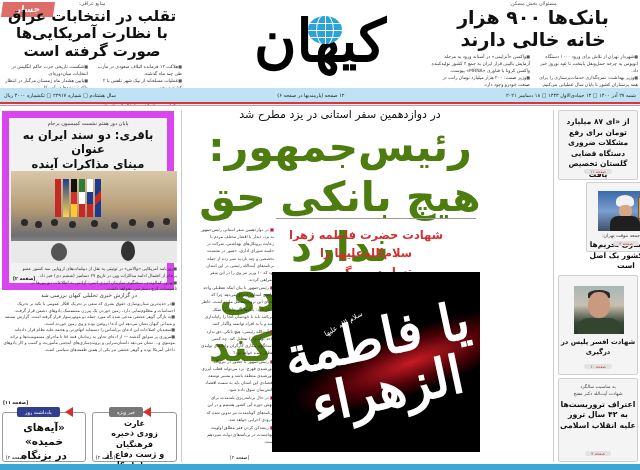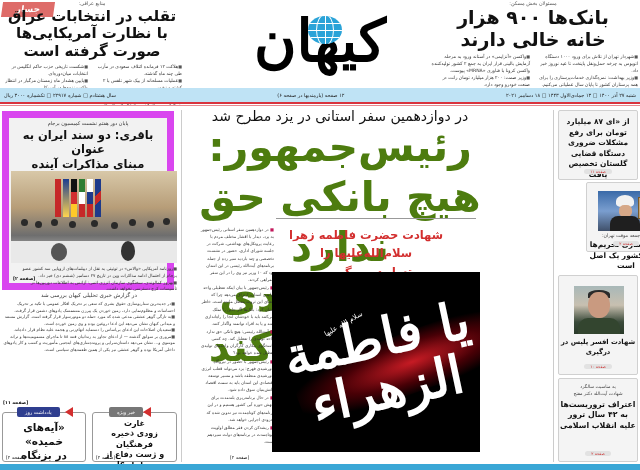--- a/index.html
+++ b/index.html
@@ -27,21 +27,21 @@
   .datebar { left: 0; top: 88px; width: 640px; height: 14px; background: #bfe3f5; font-size: 5px; color: #222; display: flex; justify-content: space-between; align-items: center; padding: 0 4px; }
   .redline { left: 0; top: 102px; width: 640px; height: 2px; background: #d9343f; }
   .redline2 { left: 0; top: 105px; width: 640px; height: 1px; background: #e88a90; }
   .left-top { left: 2px; top: 111px; width: 172px; height: 179px; background: #f2f2f2; border: 7px solid #d946ef; }
   .photo-meeting { position: absolute; left: 2px; top: 53px; width: 166px; height: 92px; overflow: hidden; background: linear-gradient(180deg,#d8c8a8 0%, #b79d78 40%, #6e6e6e 70%, #d9d9d9 100%); }
   .flag { position: absolute; top: 8px; width: 6px; height: 38px; }
   .head-dot { position: absolute; width: 7px; height: 7px; border-radius: 50%; background: #2a2a2a; }
   .table-white { position: absolute; left: 0; bottom: 0; width: 100%; height: 22px; background: #e9e9e9; }
 
   
-  .center-kicker { left: 200px; top: 108px; width: 280px; font-size: 14px; text-align: center; color: #111; }
+  .center-kicker { left: 200px; top: 108px; width: 280px; font-size: 11px; text-align: center; color: #111; }
   .main-head { left: 195px; top: 122px; width: 290px; text-align: center; font-weight: bold; font-size: 41px; line-height: 1.22; color: #4d7c0f; letter-spacing: -0.5px; }
   .red-msg { left: 252px; top: 226px; width: 228px; text-align: center; font-weight: bold; color: #d32f2f; font-size: 11.5px; line-height: 1.6; }
   .center-col-text { left: 200px; top: 226px; width: 74px; font-size: 4.2px; line-height: 1.7; color: #333; text-align: right; }
   .banner { left: 272px; top: 272px; width: 208px; height: 180px; background: #000; overflow: hidden; }
   .streak { position: absolute; left: 20px; top: 60px; width: 240px; height: 60px; background: radial-gradient(ellipse at center, rgba(220,30,40,.9) 0%, rgba(120,0,10,.6) 45%, rgba(0,0,0,0) 75%); transform: rotate(-20deg); }
   .callig { position: absolute; left: 10px; top: 40px; width: 200px; text-align: center; font-family: "DejaVu Serif", serif; font-size: 52px; color: #fff; line-height: 1; font-weight: bold; transform: rotate(-12deg); }
   .callig-small { position: absolute; left: 50px; top: 48px; font-size: 7px; color: #fff; transform: rotate(-30deg); }
   .rbox { background: #f4f4f4; border: 1px solid #d0d0d0; border-radius: 2px; }
   .rbox-title { font-weight: bold; text-align: center; color: #111; }
   .pill { display: inline-block; font-size: 4px; color: #c33; background: #e2e2e2; border-radius: 6px; padding: 0 6px; }

